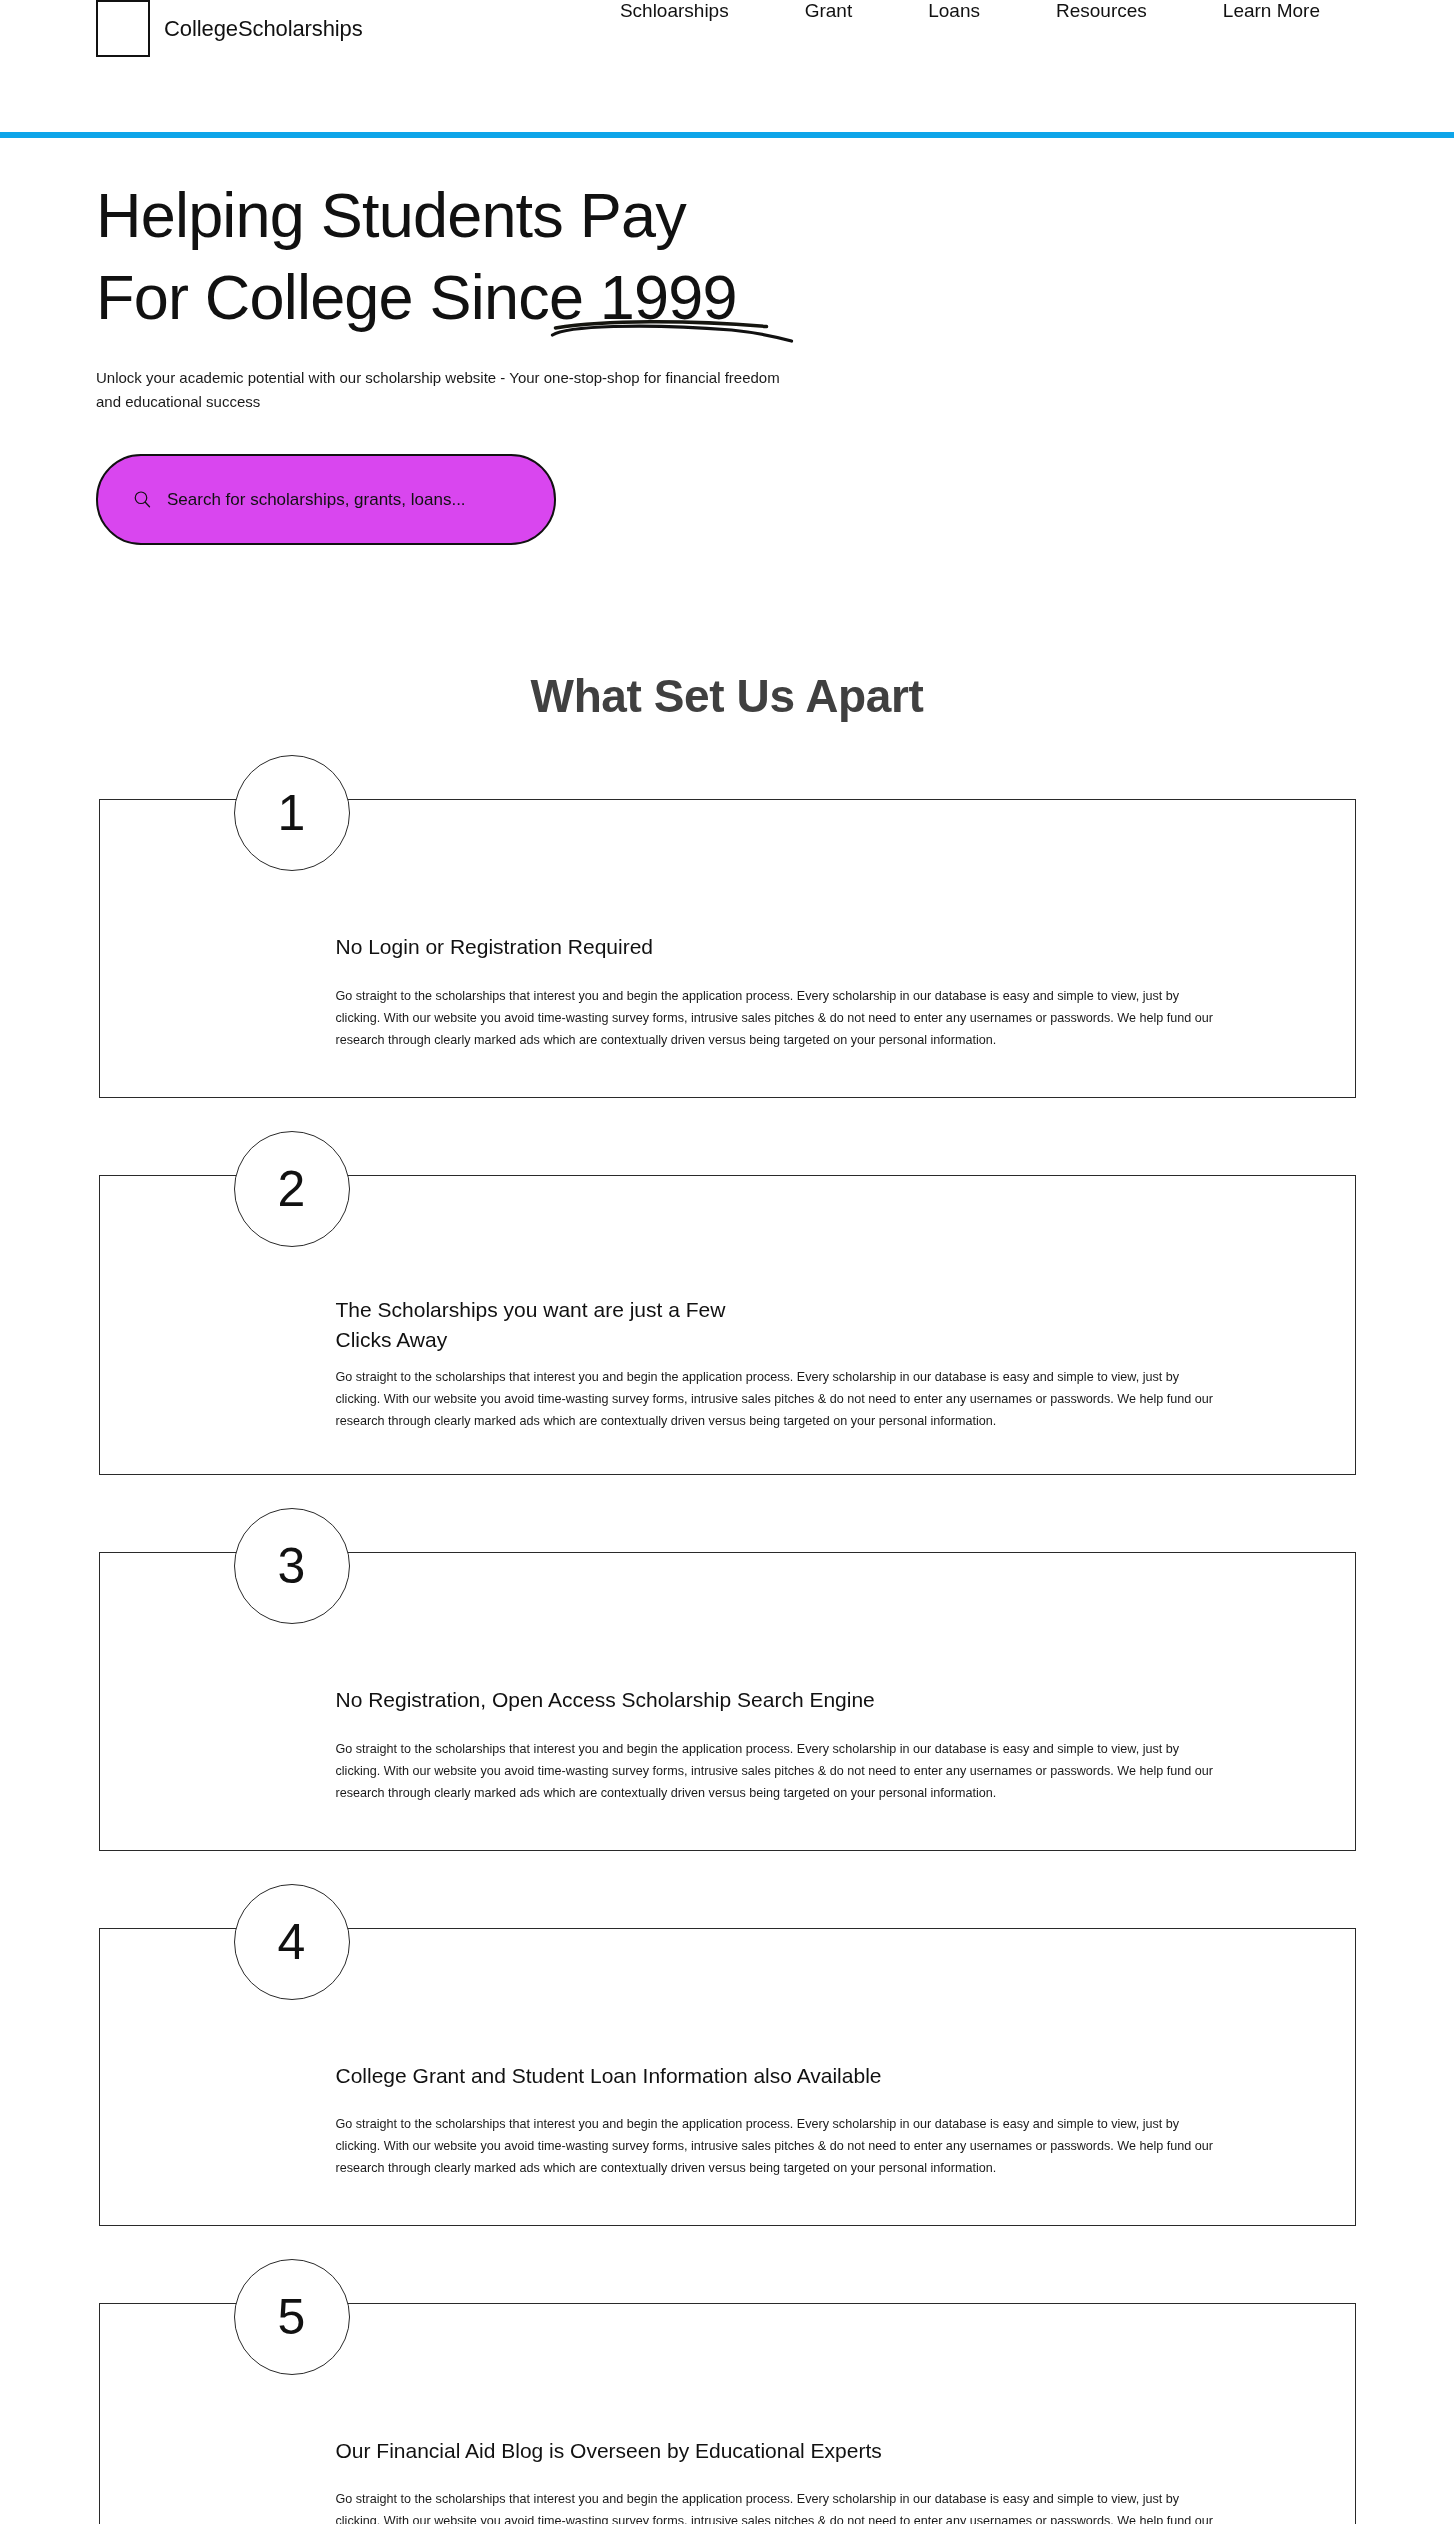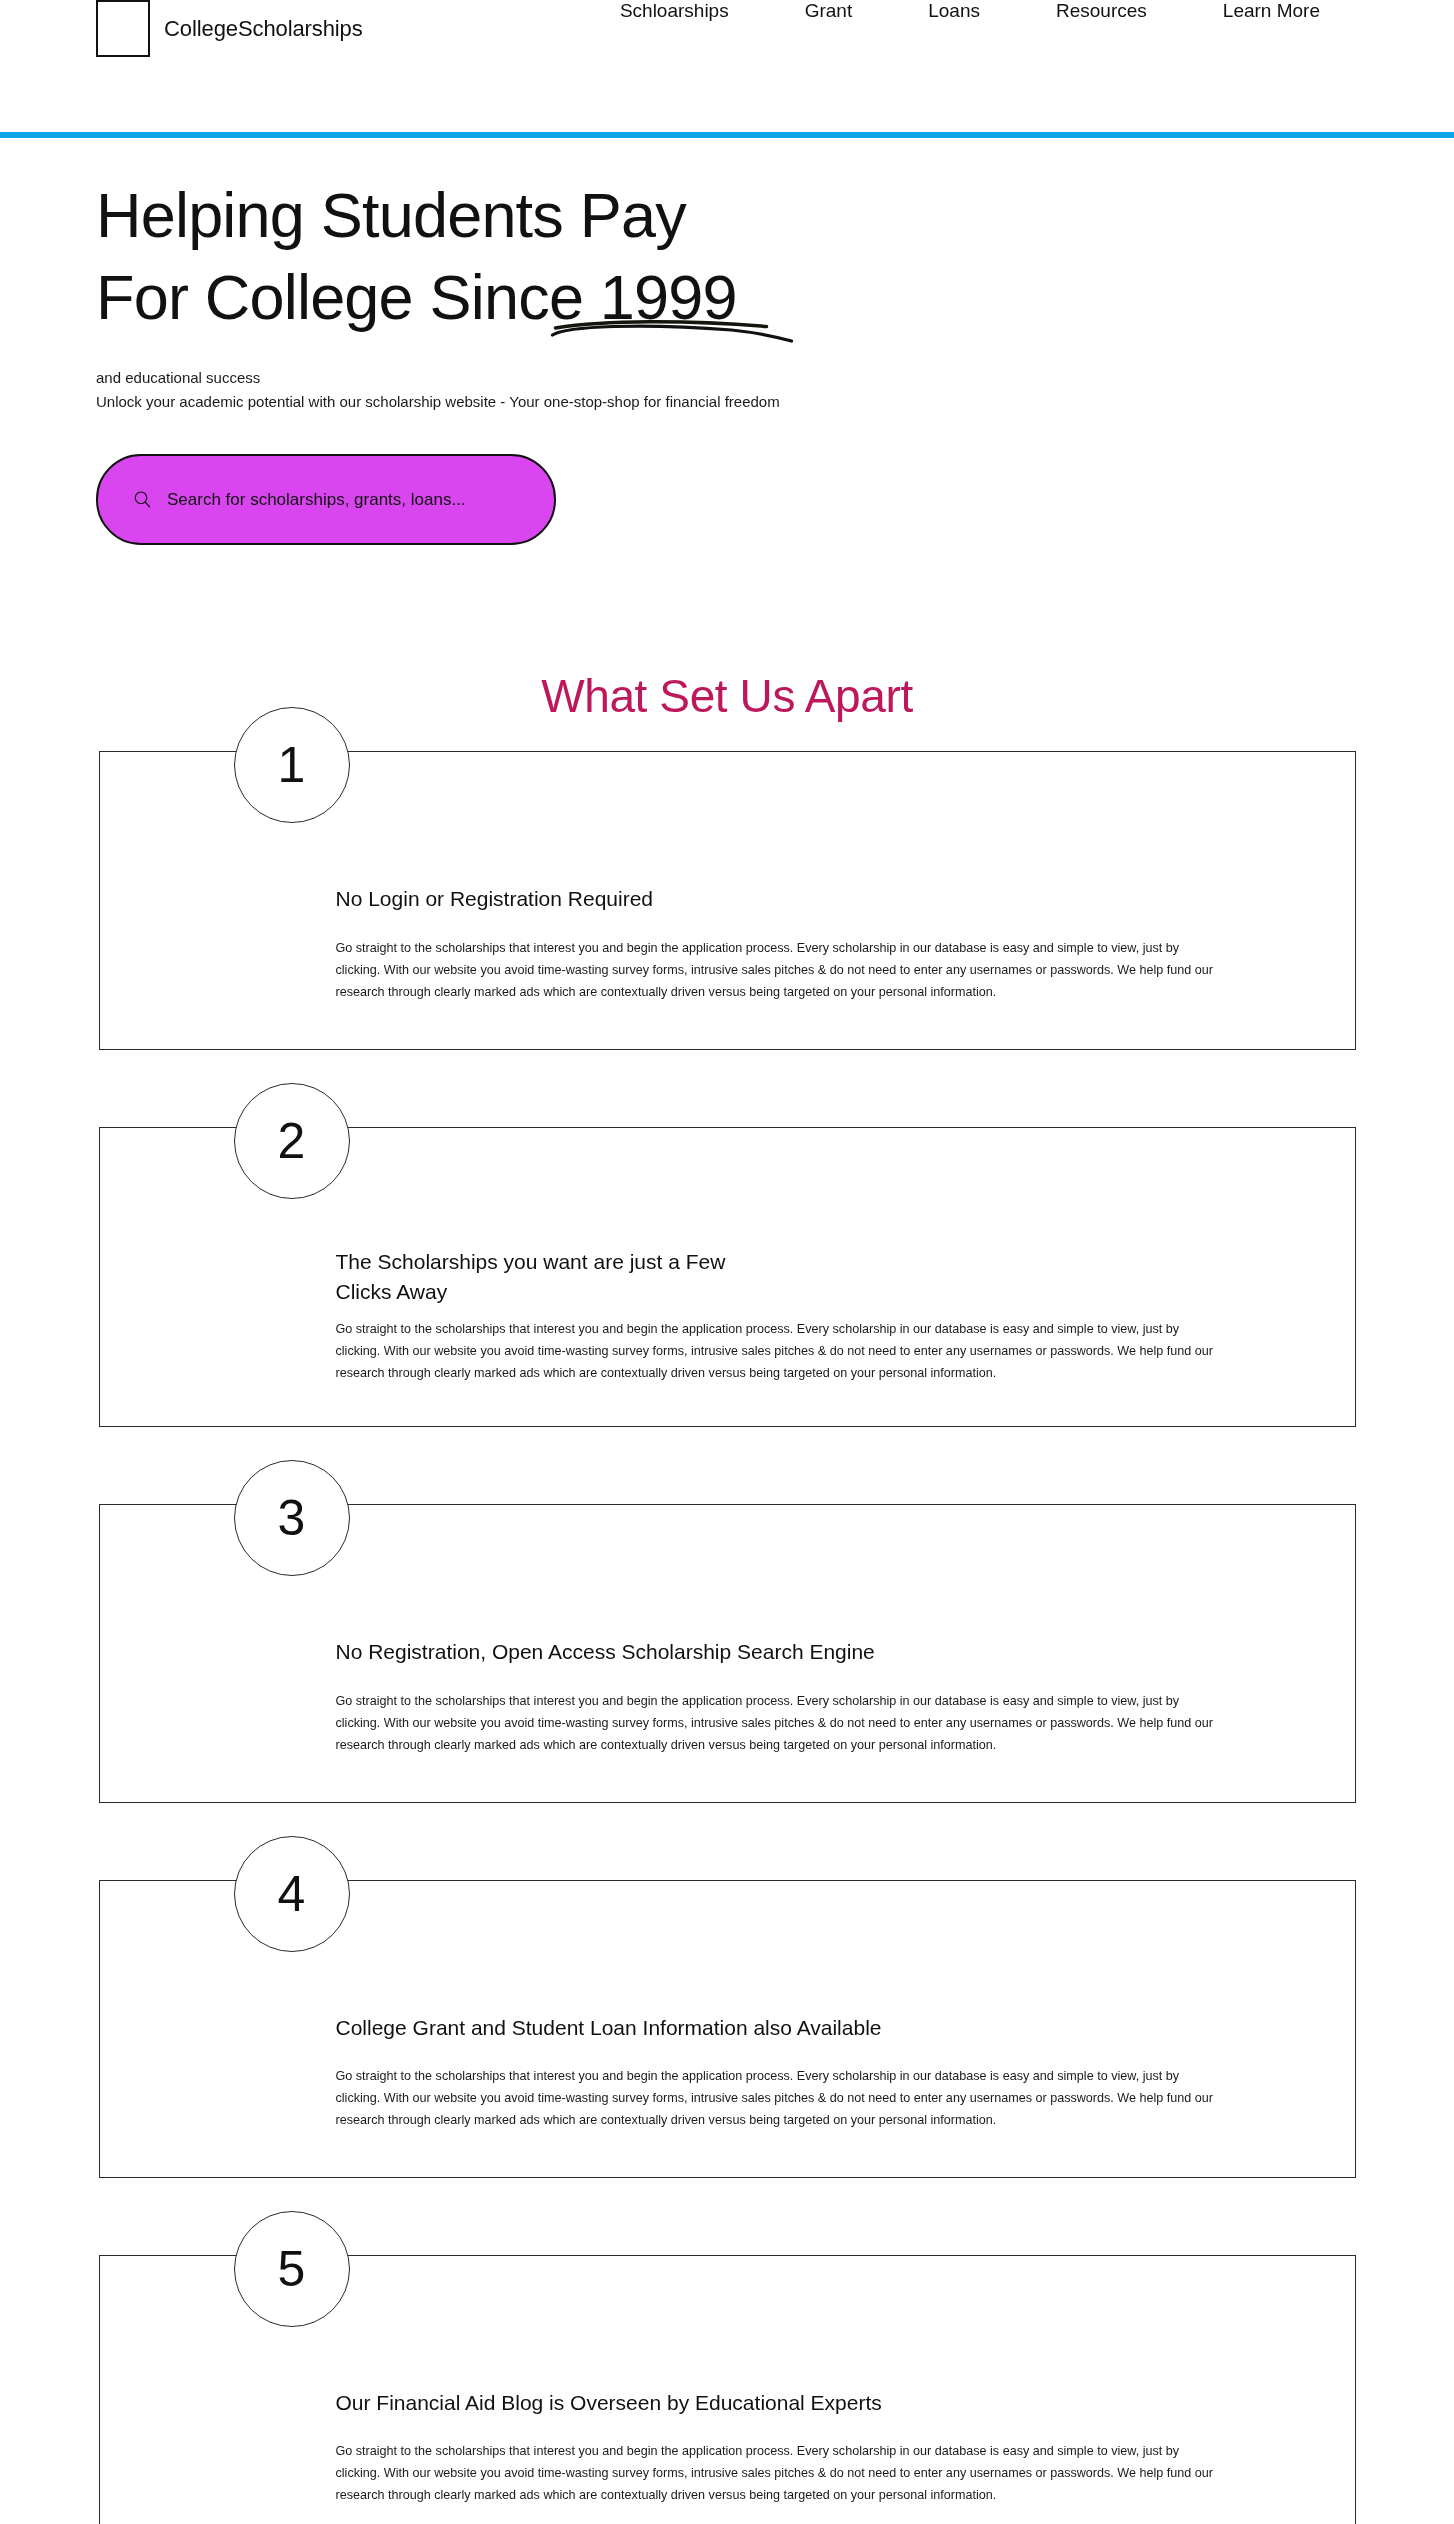--- a/index.html
+++ b/index.html
@@ -129,24 +129,24 @@
 
   
   .features {
     margin-top: 124px;
     padding-bottom: 30px;
   }
 
   .features-title {
     text-align: center;
     font-size: 46px;
-    font-weight: 400;
+    font-weight: 700;
     letter-spacing: -0.4px;
-    color: #be185d;
-    margin-bottom: 28px;
+    color: #404040;
+    margin-bottom: 76px;
   }
 
   .cards { }
 
   .card {
     position: relative;
     width: 1257px;
     margin: 0 auto 77px auto;
     border: 1.5px solid #2a2a2a;
     min-height: 268px;
@@ -219,22 +219,22 @@
   <h1 class="hero-title">
     <span class="line">Helping Students Pay</span>
     <span class="line">For College Since 1999</span>
     <svg class="hero-swoosh" viewBox="0 0 560 70" fill="none" xmlns="http://www.w3.org/2000/svg">
       <path d="M68 32 C 170 16, 330 16, 490 29" stroke="#15150f" stroke-width="7" stroke-linecap="round"></path>
       <path d="M62 46 C 90 28, 240 22, 420 36 C 470 41, 510 50, 540 58" stroke="#111111" stroke-width="6.5" stroke-linecap="round"></path>
     </svg>
   </h1>
 
   <p class="hero-sub">
+    <span class="sub-line">Unlock your academic potential with our scholarship website - Your one-stop-shop for financial freedom</span>
     <span class="sub-line">and educational success</span>
-    <span class="sub-line">Unlock your academic potential with our scholarship website - Your one-stop-shop for financial freedom</span>
   </p>
 
   <div class="search-wrap">
     <svg class="search-icon" width="19" height="19" viewBox="0 0 38 38" fill="none" xmlns="http://www.w3.org/2000/svg">
       <circle cx="16" cy="15.5" r="11.5" stroke="#111111" stroke-width="2.4"></circle>
       <path d="M24.6 24.4 L33 33.4" stroke="#111111" stroke-width="2.6" stroke-linecap="round"></path>
     </svg>
     <span class="search-placeholder">Search for scholarships, grants, loans...</span>
   </div>
 </section>

